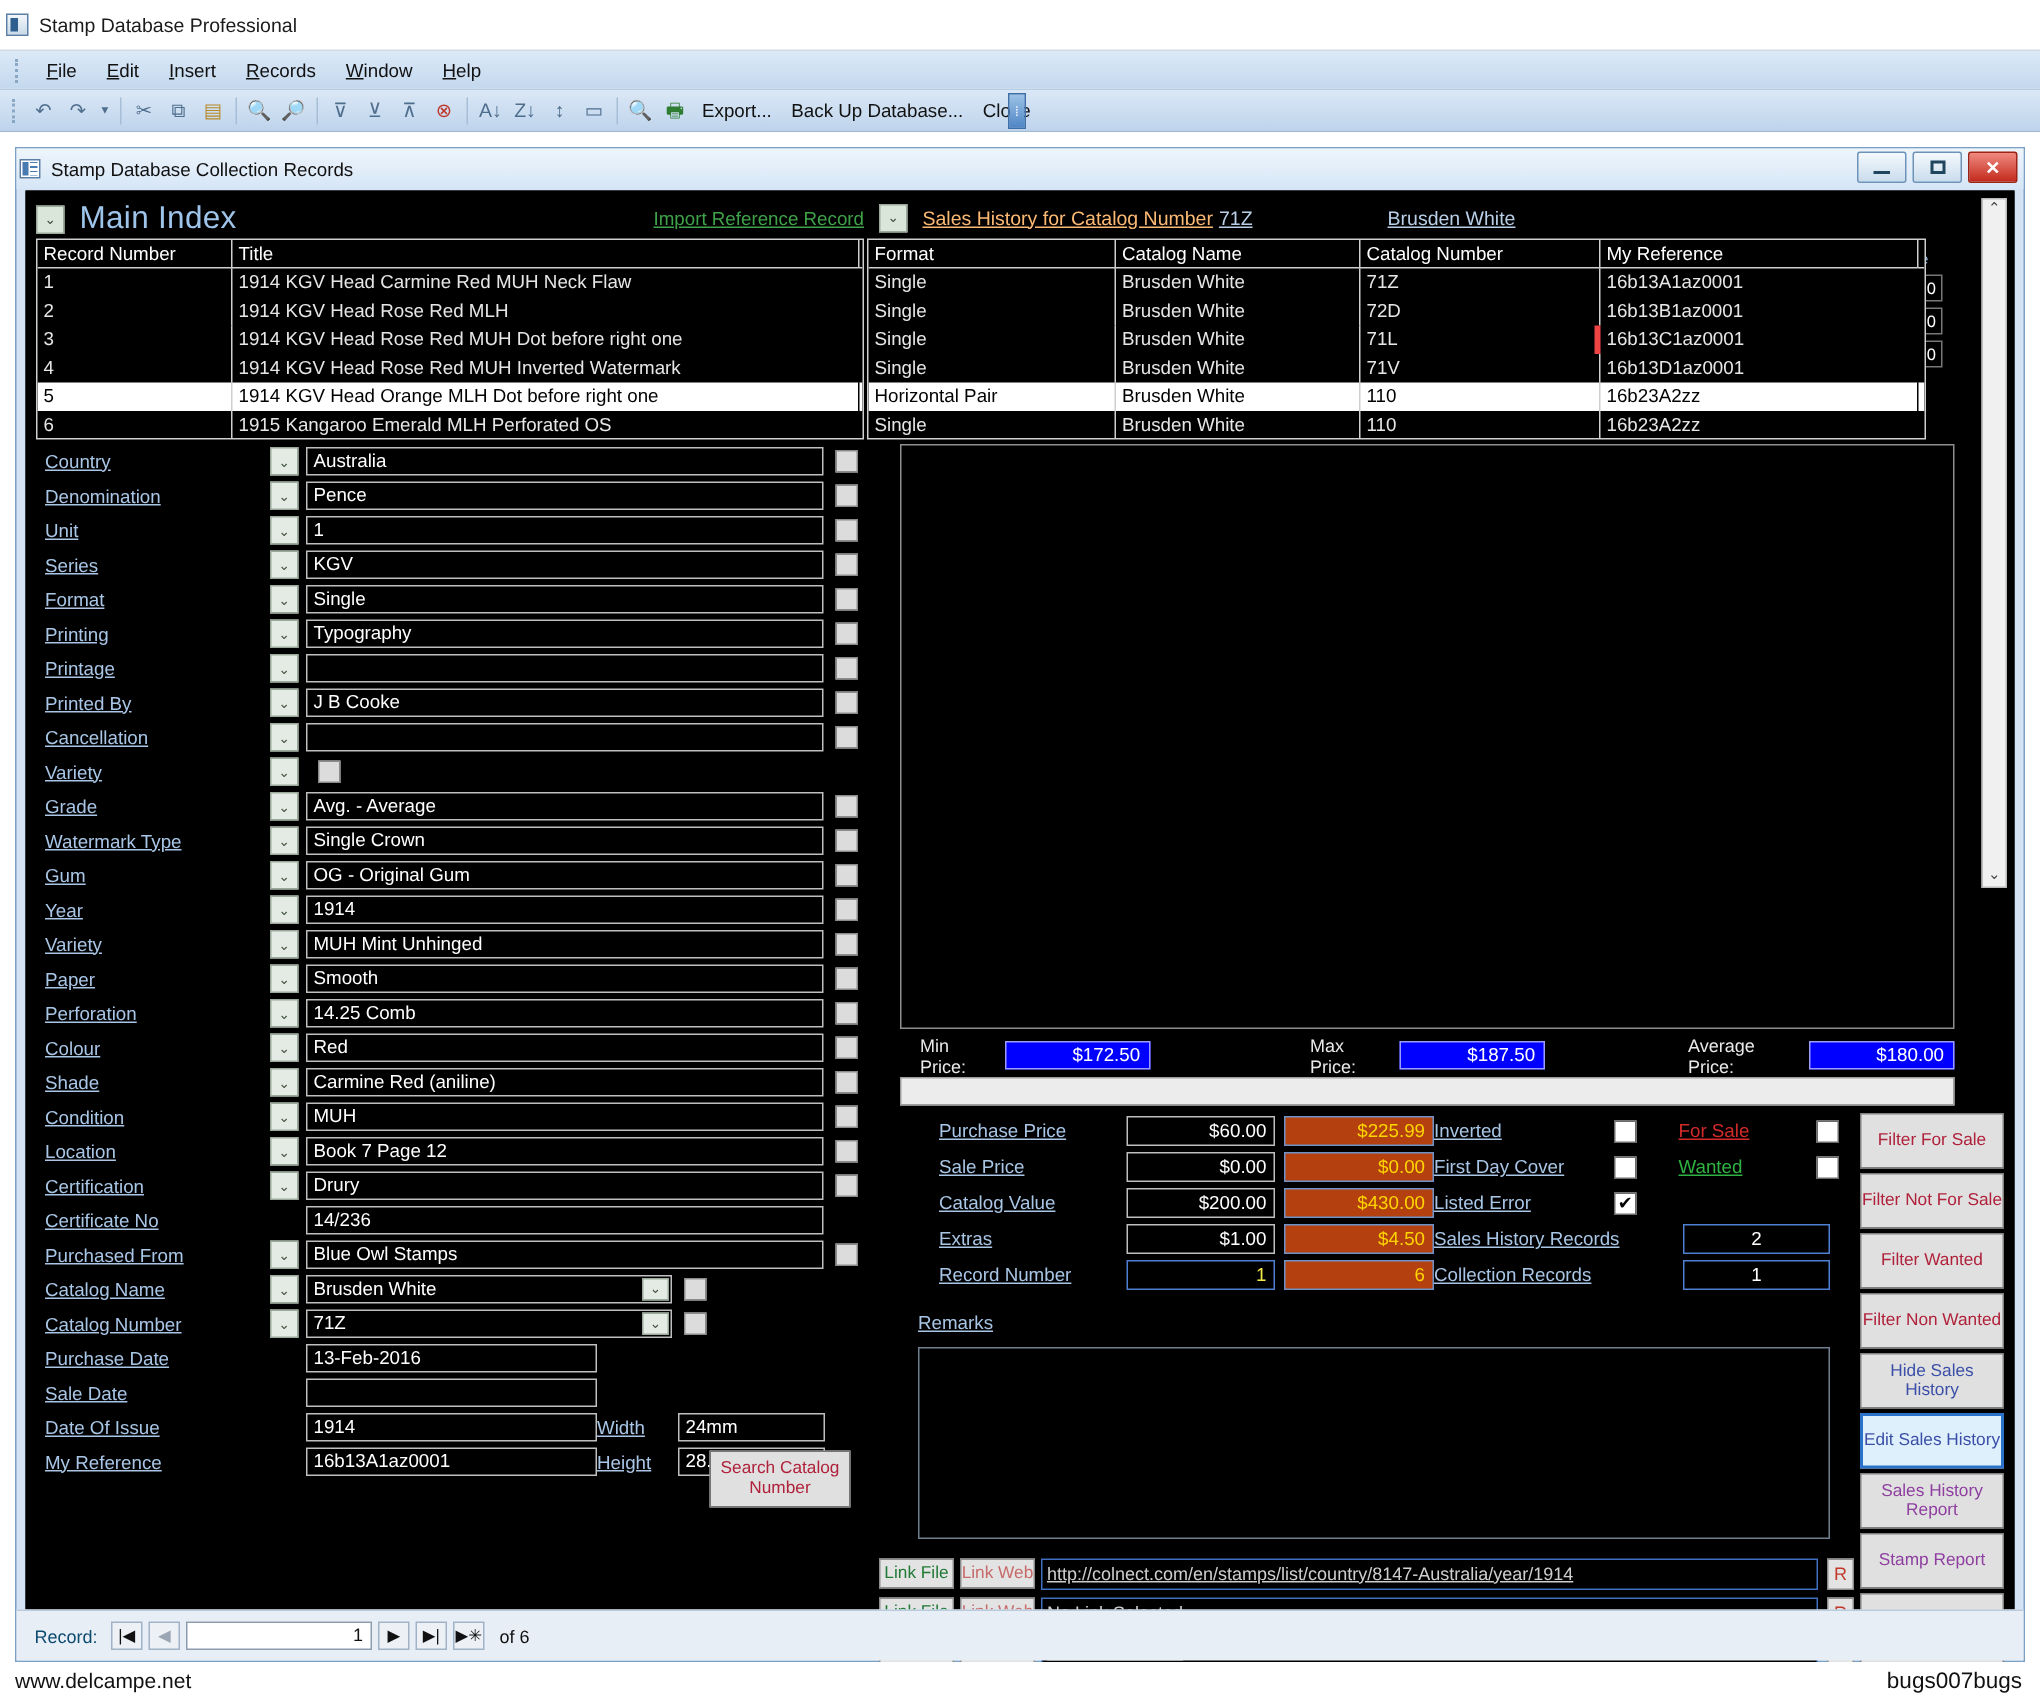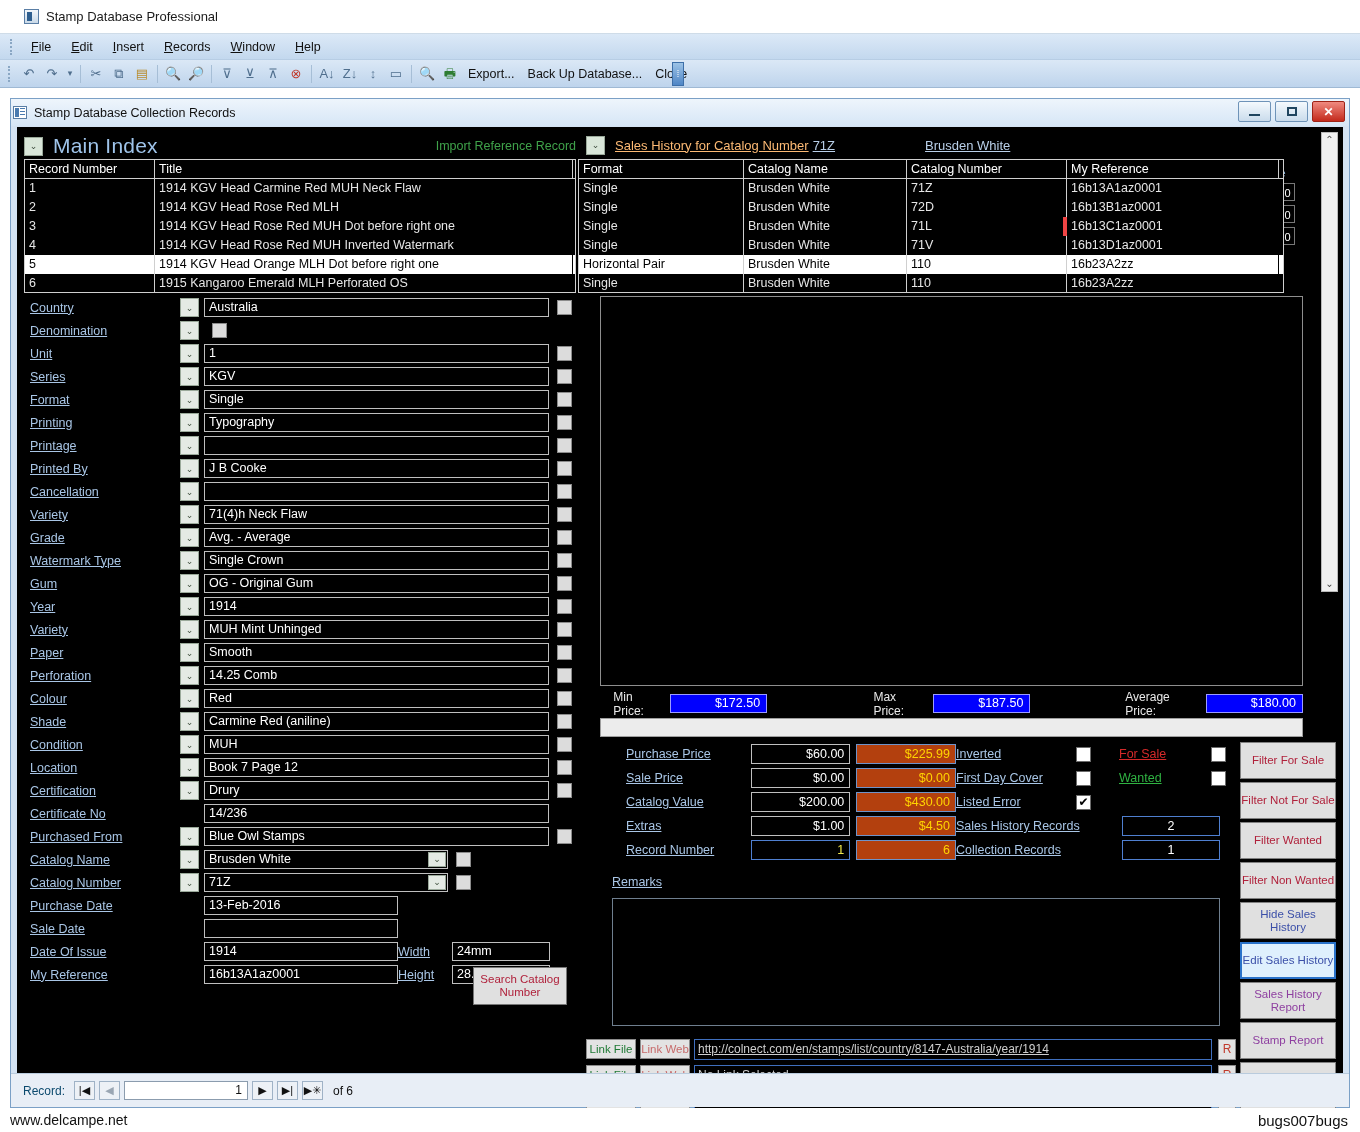--- a/index.html
+++ b/index.html
@@ -8,21 +8,21 @@
     width:1360px; height:1132px;
     font-family:"Liberation Sans", sans-serif;
     font-size:12px;
     background:#ffffff;
     overflow:hidden;
   }
 
   
   .app-titlebar{
     height:34px; background:#ffffff; display:flex; align-items:center;
-    padding-left:24px; gap:7px; border-bottom:1px solid #cfdce8;
+    padding-left:4px; gap:7px; border-bottom:1px solid #cfdce8;
   }
   .app-icon{ width:15px;height:15px;background:linear-gradient(#f3f7fb,#c9d9e8);
     border:1px solid #5a7ea5; position:relative;}
   .app-icon:after{content:"";position:absolute;left:2px;top:2px;width:5px;height:9px;background:#2f5f8f;}
   .app-title{font-size:13px;color:#1b1b1b;}
 
   
   .menubar{
     height:26px;background:linear-gradient(#dce9f7,#c3d8ee);
     display:flex;align-items:center;padding-left:10px;gap:2px;
@@ -99,21 +99,21 @@
   .mainindex-bar{
     position:absolute;left:6px;top:4px;width:552px;height:28px;
     display:flex;align-items:center;gap:10px;
   }
   .combo-sq{
     width:19px;height:19px;background:#d9e6d9;border:1px solid #9aa99a;
     display:flex;align-items:center;justify-content:center;color:#3c4a3c;font-size:9px;
   }
   .mainindex-title{font-size:21px;color:#9fc4ea;letter-spacing:.2px;}
   .import-link{
-    margin-left:auto;color:#3fa24a;font-size:12.5px;cursor:pointer;
+    margin-left:auto;color:#3fa24a;font-size:12.5px;text-decoration:underline;cursor:pointer;
   }
 
   .grid{
     position:absolute;border:1px solid #cfcfcf;background:#000;overflow:hidden;
   }
   .grid-row{display:flex;height:19px;align-items:center;}
   .grid-row.head{border-bottom:1px solid #cfcfcf;}
   .grid-row.sel{background:#ffffff;}
   .grid-row.sel .cell{color:#000;}
   .cell{
@@ -461,20 +461,21 @@
     <div class="fields" id="fieldList">
         <div class="frow">
           <div class="flabel">Country</div>
           <div class="fdrop">⌄</div>
           <div class="fval short">Australia</div>
           <div class="fchk"></div>
         </div>
         <div class="frow">
           <div class="flabel">Denomination</div>
           <div class="fdrop">⌄</div>
+          <div class="fval short">Pence</div>
           <div class="fchk"></div>
         </div>
         <div class="frow">
           <div class="flabel">Unit</div>
           <div class="fdrop">⌄</div>
           <div class="fval short">1</div>
           <div class="fchk"></div>
         </div>
         <div class="frow">
           <div class="flabel">Series</div>
@@ -508,21 +509,20 @@
         </div>
         <div class="frow">
           <div class="flabel">Cancellation</div>
           <div class="fdrop">⌄</div>
           <div class="fval short"></div>
           <div class="fchk"></div>
         </div>
         <div class="frow">
           <div class="flabel">Variety</div>
           <div class="fdrop">⌄</div>
-          <div class="fval short">71(4)h Neck Flaw</div>
           <div class="fchk"></div>
         </div>
         <div class="frow">
           <div class="flabel">Grade</div>
           <div class="fdrop">⌄</div>
           <div class="fval short">Avg. - Average</div>
           <div class="fchk"></div>
         </div>
         <div class="frow">
           <div class="flabel">Watermark Type</div>

